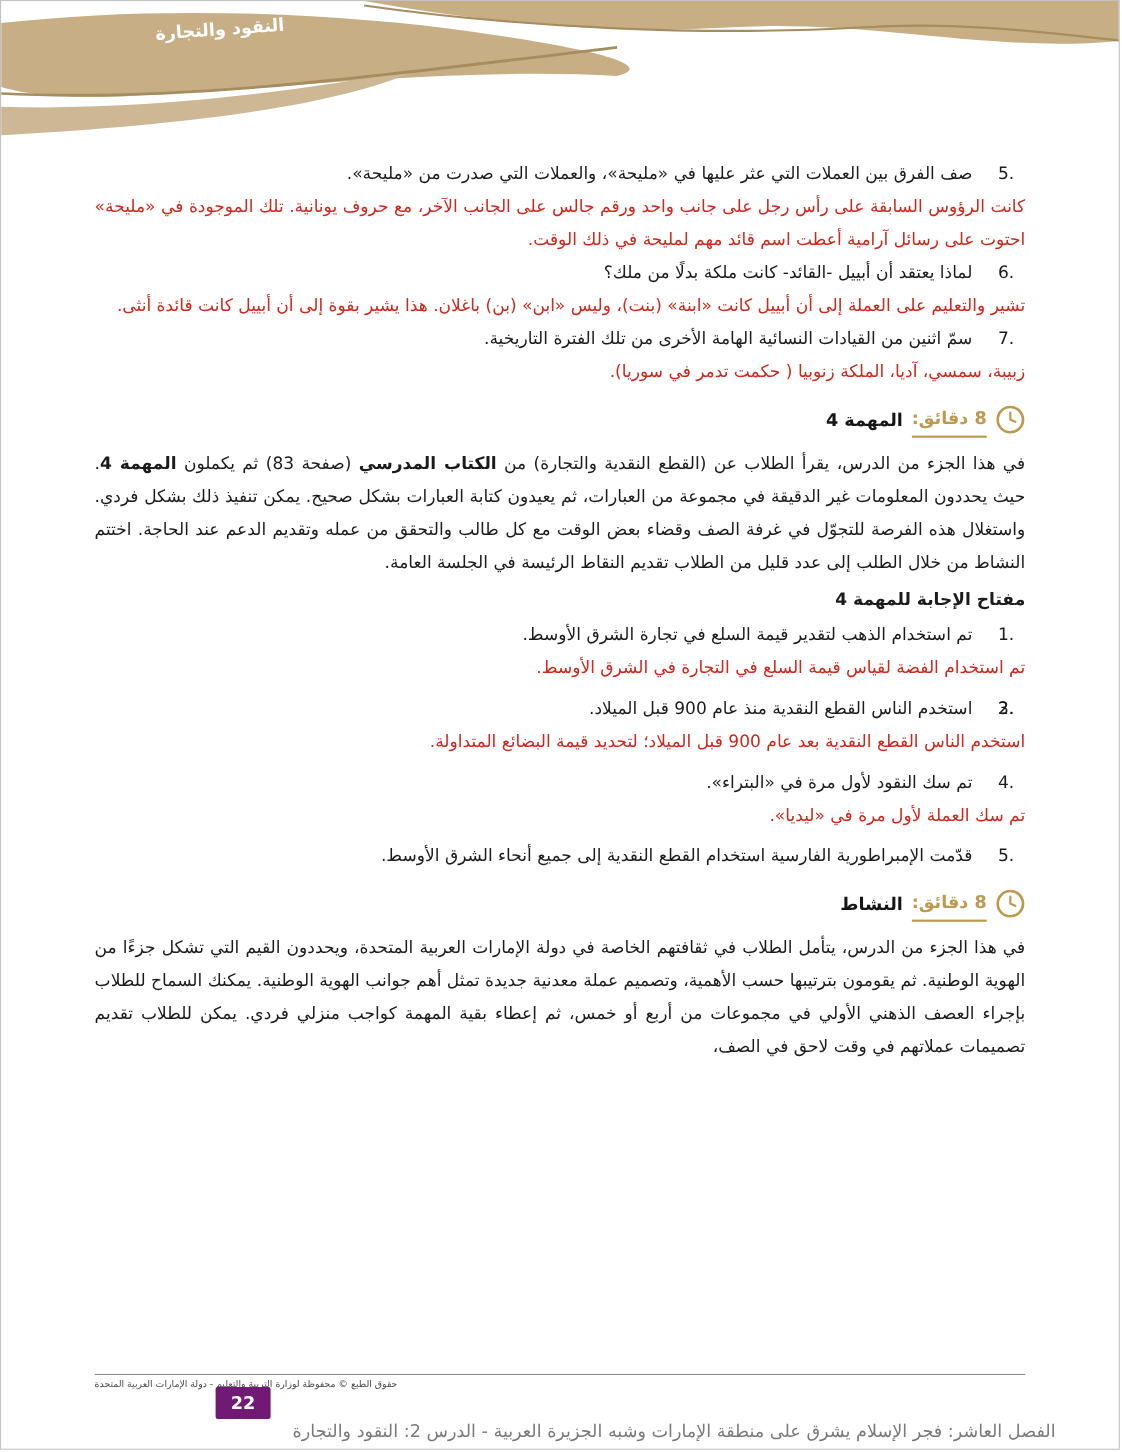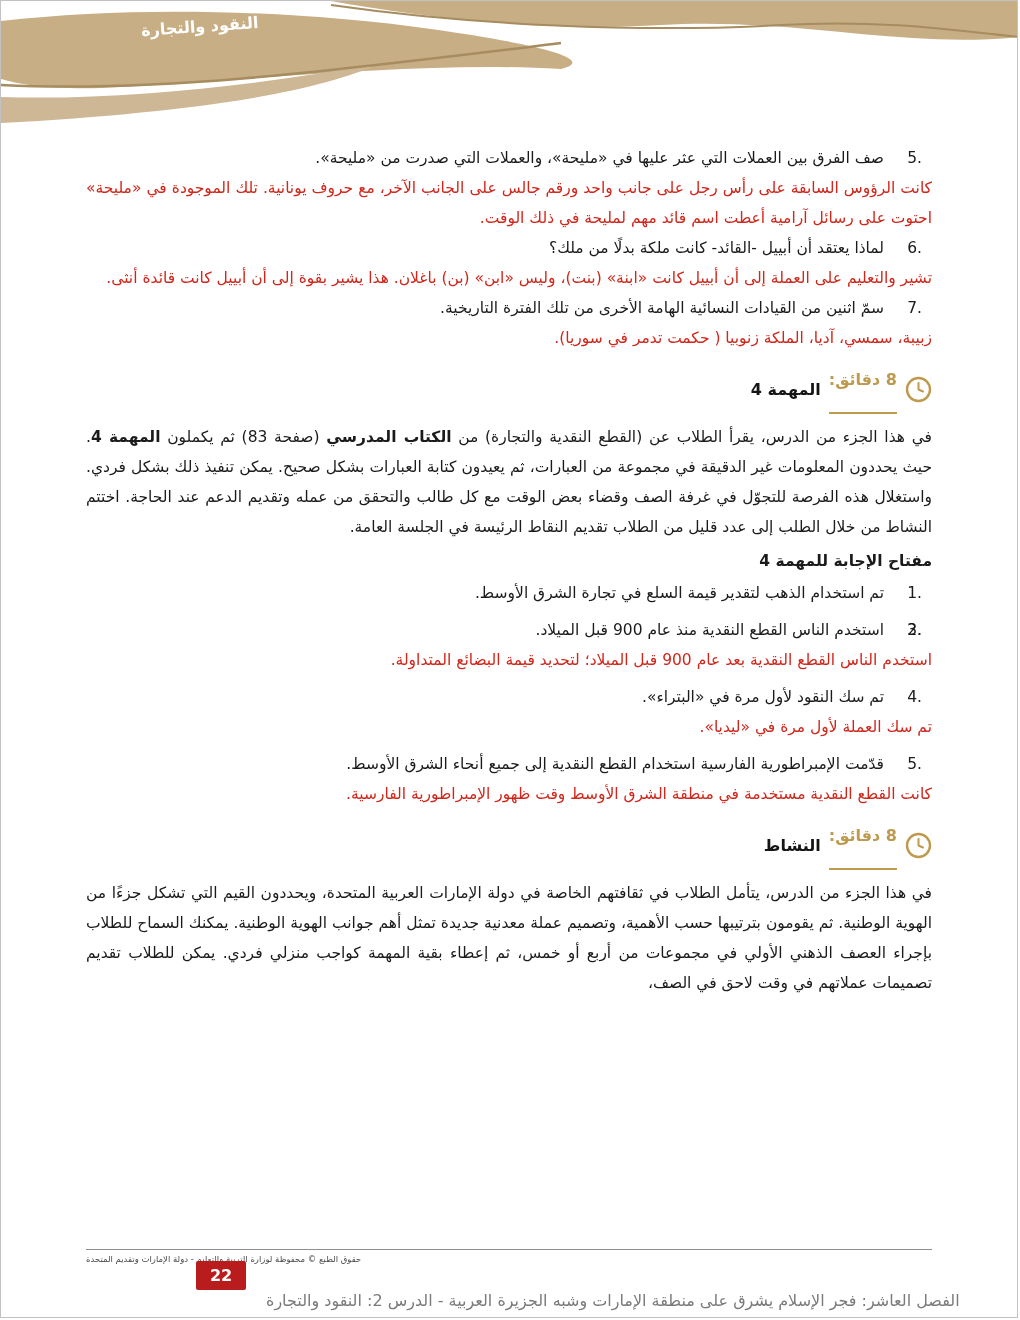--- a/index.html
+++ b/index.html
@@ -24,37 +24,37 @@
   .q-row, .stmt-row { position:relative; padding-right:48px; }
   .num {
     position:absolute; right:10px; top:0; direction:ltr; unicode-bidi:embed;
     color:#1b1b1b;
   }
   .ans, .corr { color:#d0261b; text-align:justify; }
   .section-head { display:flex; align-items:center; gap:8px; margin:12px 0 8px 0; }
   .badge { width:27px; height:27px; flex:0 0 auto; display:inline-flex; }
   .duration {
     color:#bd9a4e; font-weight:bold; font-size:16px;
-    border-bottom:2px solid #bd9a4e; padding-bottom:17px;
+    border-bottom:2px solid #bd9a4e; padding-bottom:1px;
   }
   .sec-title { font-weight:bold; color:#151515; font-size:16px; }
   .para { margin:0 0 4px 0; }
   .b { font-weight:bold; }
   .key-title { font-weight:bold; margin:2px 0 2px 0; }
   .key-item { margin:0 0 7px 0; }
   
   .footer { position:absolute; top:1238px; right:85px; left:85px; height:72px; }
   .f-line { position:absolute; top:10px; right:0; left:0; height:1px; background:#8f8f8f; }
   .f-copy {
     position:absolute; top:15px; left:0; font-size:8.5px; color:#4a4a4a;
     direction:rtl; white-space:nowrap;
   }
   .f-badge {
     position:absolute; top:22px; left:110px; width:50px; height:29px;
-    background:#b91c1c; color:#ffffff; font-weight:bold; font-size:16px;
+    background:#701a75; color:#ffffff; font-weight:bold; font-size:16px;
     display:flex; align-items:center; justify-content:center; border-radius:2px;
   }
   .f-chapter {
     position:absolute; top:52px; left:180px; font-size:16px; color:#7a7a7a;
     direction:rtl; white-space:nowrap;text-align:center;
   }
 </style>
 </head>
 <body>
 
@@ -116,20 +116,21 @@
     <p class="para"><span>في هذا الجزء من الدرس، يقرأ الطلاب عن (القطع النقدية والتجارة) من </span><span class="b">الكتاب المدرسي</span><span> (صفحة 83) ثم يكملون </span><span class="b">المهمة 4</span><span>. حيث يحددون المعلومات غير الدقيقة في مجموعة من العبارات، ثم يعيدون كتابة العبارات بشكل صحيح. يمكن تنفيذ ذلك بشكل فردي. واستغلال هذه الفرصة للتجوّل في غرفة الصف وقضاء بعض الوقت مع كل طالب والتحقق من عمله وتقديم الدعم عند الحاجة. اختتم النشاط من خلال الطلب إلى عدد قليل من الطلاب تقديم النقاط الرئيسة في الجلسة العامة.</span></p>
 
     <div class="key-title">مفتاح الإجابة للمهمة 4</div>
 
     <div>
       <div class="key-item">
         <div class="stmt-row">
           <span class="num">1.</span>
           <span>تم استخدام الذهب لتقدير قيمة السلع في تجارة الشرق الأوسط.</span>
         </div>
+        <div class="corr">تم استخدام الفضة لقياس قيمة السلع في التجارة في الشرق الأوسط.</div>
       </div>
       <div class="key-item">
         <div class="stmt-row">
           <span class="num">2.</span>
         </div>
       </div>
       <div class="key-item">
         <div class="stmt-row">
           <span class="num">3.</span>
           <span>استخدم الناس القطع النقدية منذ عام 900 قبل الميلاد.</span>
@@ -141,39 +142,38 @@
           <span class="num">4.</span>
           <span>تم سك النقود لأول مرة في «البتراء».</span>
         </div>
         <div class="corr">تم سك العملة لأول مرة في «ليديا».</div>
       </div>
       <div class="key-item">
         <div class="stmt-row">
           <span class="num">5.</span>
           <span>قدّمت الإمبراطورية الفارسية استخدام القطع النقدية إلى جميع أنحاء الشرق الأوسط.</span>
         </div>
-        <div class="corr">كانت القطع النقدية مستخدمة في منطقة الشرق الأوسط وقت ظهور الإمبراطورية الفارسية.</div>
       </div>
     </div>
 
     <div class="section-head">
       <span class="badge">
         <svg width="27" height="27" viewBox="0 0 27 27">
           <circle cx="13.5" cy="13.5" r="11.5" fill="none" stroke="#bd9a4e" stroke-width="2.4"></circle>
           <path d="M13.5,13.5 L13.5,7 M13.5,13.5 L18,15.5" fill="none" stroke="#bd9a4e" stroke-width="2" stroke-linecap="round"></path>
         </svg>
       </span>
       <span class="duration">8 دقائق:</span>
       <span class="sec-title">النشاط</span>
     </div>
 
     <p class="para">في هذا الجزء من الدرس، يتأمل الطلاب في ثقافتهم الخاصة في دولة الإمارات العربية المتحدة، ويحددون القيم التي تشكل جزءًا من الهوية الوطنية. ثم يقومون بترتيبها حسب الأهمية، وتصميم عملة معدنية جديدة تمثل أهم جوانب الهوية الوطنية. يمكنك السماح للطلاب بإجراء العصف الذهني الأولي في مجموعات من أربع أو خمس، ثم إعطاء بقية المهمة كواجب منزلي فردي. يمكن للطلاب تقديم تصميمات عملاتهم في وقت لاحق في الصف،</p>
 
   </div>
 
   <div class="footer">
     <div class="f-line"></div>
-    <div class="f-copy">حقوق الطبع © محفوظة لوزارة التربية والتعليم - دولة الإمارات وتقديم المتحدة</div>
+    <div class="f-copy">حقوق الطبع © محفوظة لوزارة التربية والتعليم - دولة الإمارات العربية المتحدة</div>
     <div class="f-badge">22</div>
     <div class="f-chapter">الفصل العاشر: فجر الإسلام يشرق على منطقة الإمارات وشبه الجزيرة العربية - الدرس 2: النقود والتجارة</div>
   </div>
 
 </div>
 
 </body></html>

